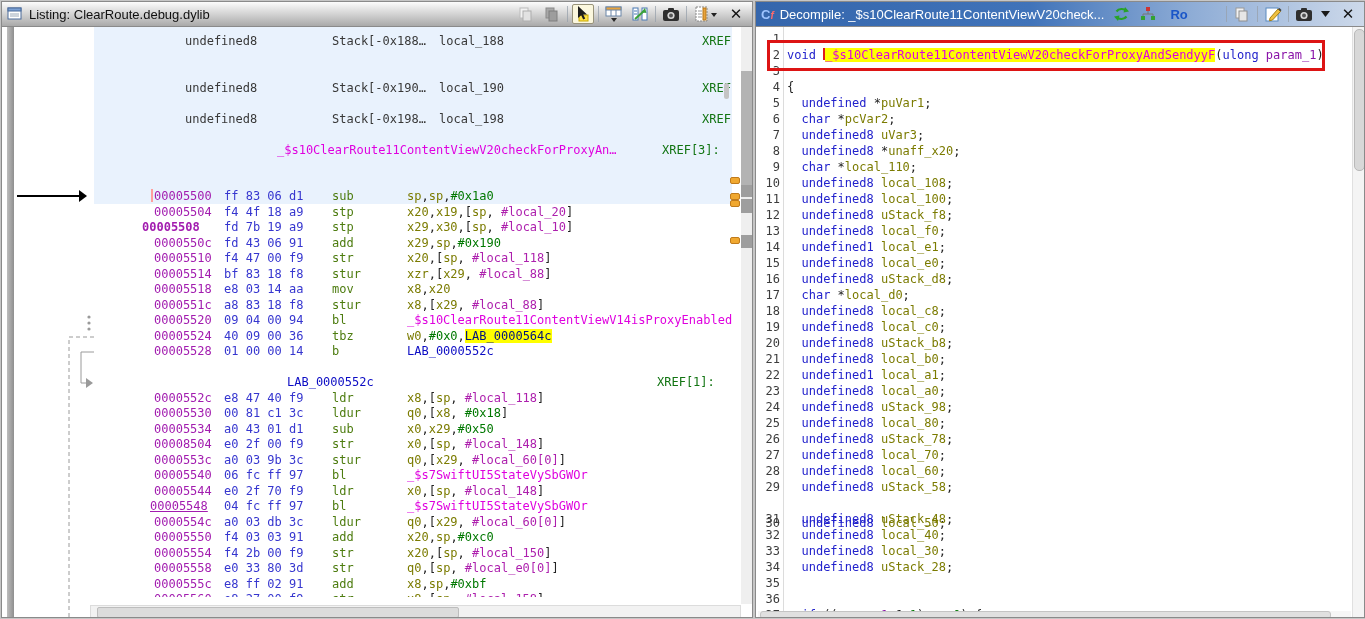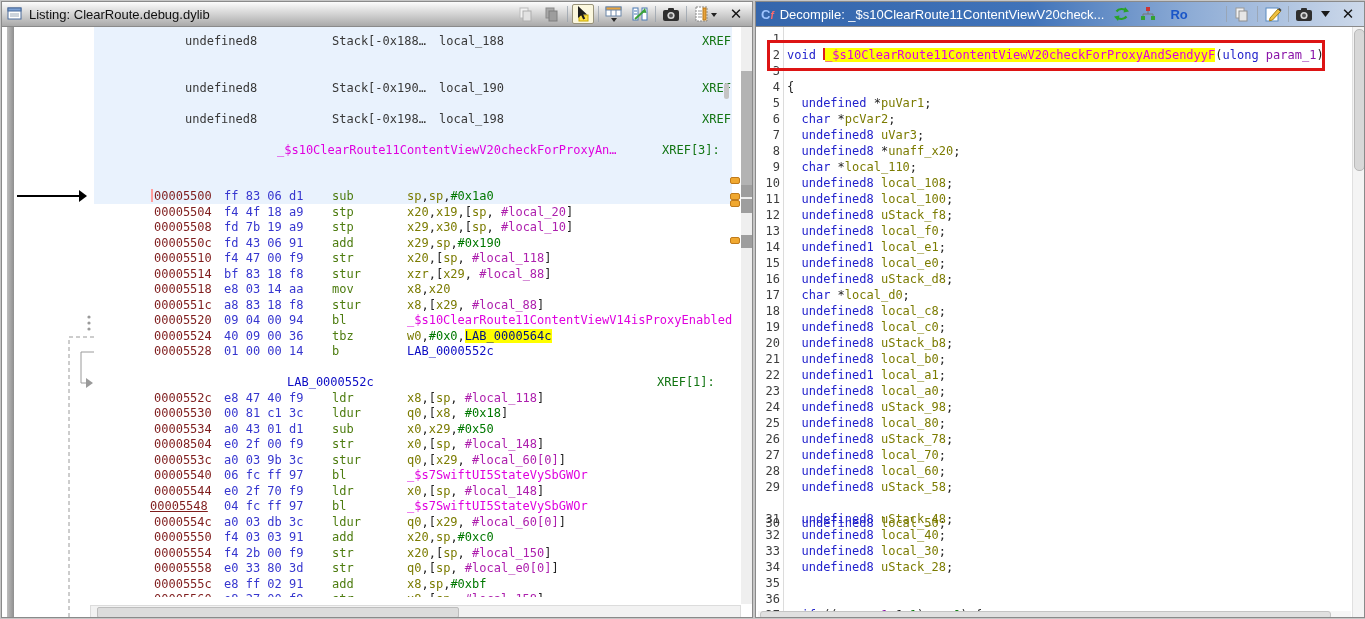--- a/index.html
+++ b/index.html
@@ -22,21 +22,21 @@
   .cf-ico i{font-style:italic;color:#ff6a6a;font-size:10px;}
   .panel-body{position:absolute;left:0;top:25px;right:0;bottom:0;overflow:hidden;background:#fff;}
 
   
   .listing-ruler{position:absolute;left:5px;top:0;bottom:0;width:7px;background:linear-gradient(to right,#bdbdbd,#8f8f8f);}
   .flow-margin{position:absolute;left:13px;top:0;bottom:0;width:79px;}
   .listing-content{position:absolute;left:92px;top:0;width:638px;height:570px;overflow:hidden;font-size:12px;line-height:16px;}
   .sel-band{position:absolute;left:0;top:0;width:100%;height:177px;background:#e9f2fd;}
   .lrow{position:absolute;left:0;width:100%;height:16px;}
   .cell{position:absolute;top:0;white-space:pre;}
-  .t-addr{color:#7f1d1d;} .t-bytes{color:#3636cf;} .t-mnem{color:#4d7c0f;}
+  .t-addr{color:#a21caf;} .t-bytes{color:#3636cf;} .t-mnem{color:#4d7c0f;}
   .t-reg{color:#7b7b00;} .t-imm{color:#007800;} .t-loc{color:#ad1fad;}
   .t-fn{color:#df00df;} .t-lab{color:#0c0cc4;} .t-labhl{color:#00127d;background:#ffff00;}
   .t-p{color:#222;} .t-dim{color:#383838;} .t-xref{color:#127412;}
   .ins-cursor{position:absolute;left:57px;top:1px;width:2px;height:13px;background:#ff9e9e;}
   .marker-strip{position:absolute;right:11px;top:0;bottom:14px;width:11px;}
   .bm{position:absolute;left:0;width:10px;height:7px;background:#f0a830;border:1px solid #c07b1c;border-radius:2px;box-sizing:border-box;}
   .gray-pill{position:absolute;left:-6px;top:56px;width:5px;height:16px;background:#c4c4c4;border-radius:3px;}
   .vscroll{position:absolute;right:0;top:0;width:11px;height:577px;background:#efefef;}
   .vscroll .thumb{position:absolute;left:0;width:11px;background:#b3b3b3;}
   .vchip{position:absolute;left:0;width:11px;background:#9e9e9e;}
@@ -201,21 +201,21 @@
             <span class="cell t-mnem" style="left: 238px;">sub</span>
             <span class="cell" style="left: 313px;"><span class="t-reg">sp</span><span class="t-p">,</span><span class="t-reg">sp</span><span class="t-p">,</span><span class="t-imm">#0x1a0</span></span>
           </div>
           <div class="lrow" style="top: 176.5px;">
             <span class="cell t-addr" style="left: 60px;">00005504</span>
             <span class="cell t-bytes" style="left: 130px;">f4 4f 18 a9</span>
             <span class="cell t-mnem" style="left: 238px;">stp</span>
             <span class="cell" style="left: 313px;"><span class="t-reg">x20</span><span class="t-p">,</span><span class="t-reg">x19</span><span class="t-p">,[</span><span class="t-reg">sp</span><span class="t-p">, </span><span class="t-loc">#local_20</span><span class="t-p">]</span></span>
           </div>
           <div class="lrow" style="top: 192px;">
-            <span class="cell t-addr" style="left: 60px;">00005508</span>
+            <span class="cell t-addr" style="left: 48px; font-weight: bold;">00005508</span>
             <span class="cell t-bytes" style="left: 130px;">fd 7b 19 a9</span>
             <span class="cell t-mnem" style="left: 238px;">stp</span>
             <span class="cell" style="left: 313px;"><span class="t-reg">x29</span><span class="t-p">,</span><span class="t-reg">x30</span><span class="t-p">,[</span><span class="t-reg">sp</span><span class="t-p">, </span><span class="t-loc">#local_10</span><span class="t-p">]</span></span>
           </div>
           <div class="lrow" style="top: 207.5px;">
             <span class="cell t-addr" style="left: 60px;">0000550c</span>
             <span class="cell t-bytes" style="left: 130px;">fd 43 06 91</span>
             <span class="cell t-mnem" style="left: 238px;">add</span>
             <span class="cell" style="left: 313px;"><span class="t-reg">x29</span><span class="t-p">,</span><span class="t-reg">sp</span><span class="t-p">,</span><span class="t-imm">#0x190</span></span>
           </div>

